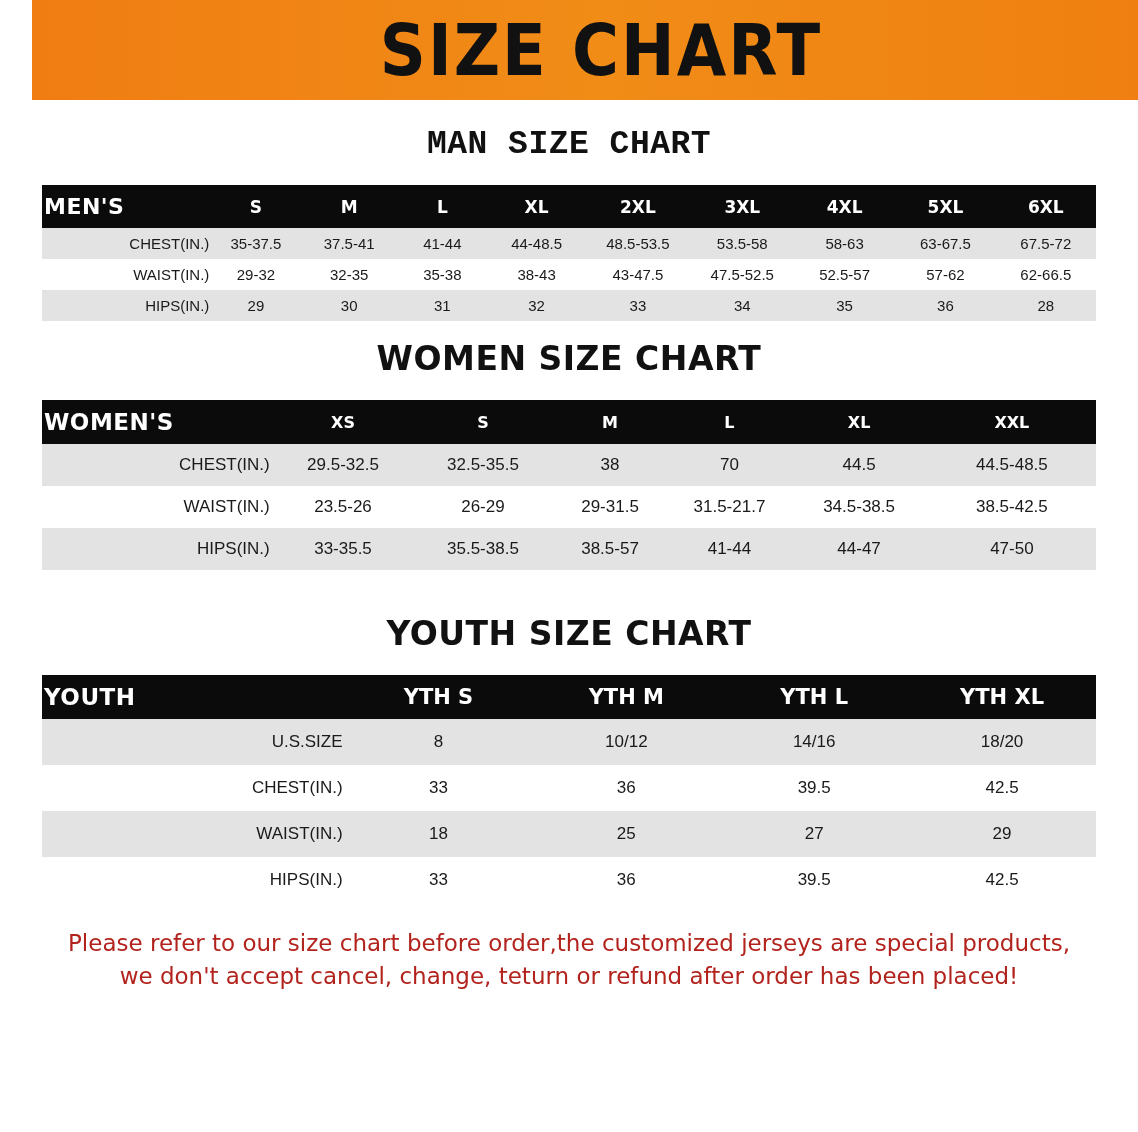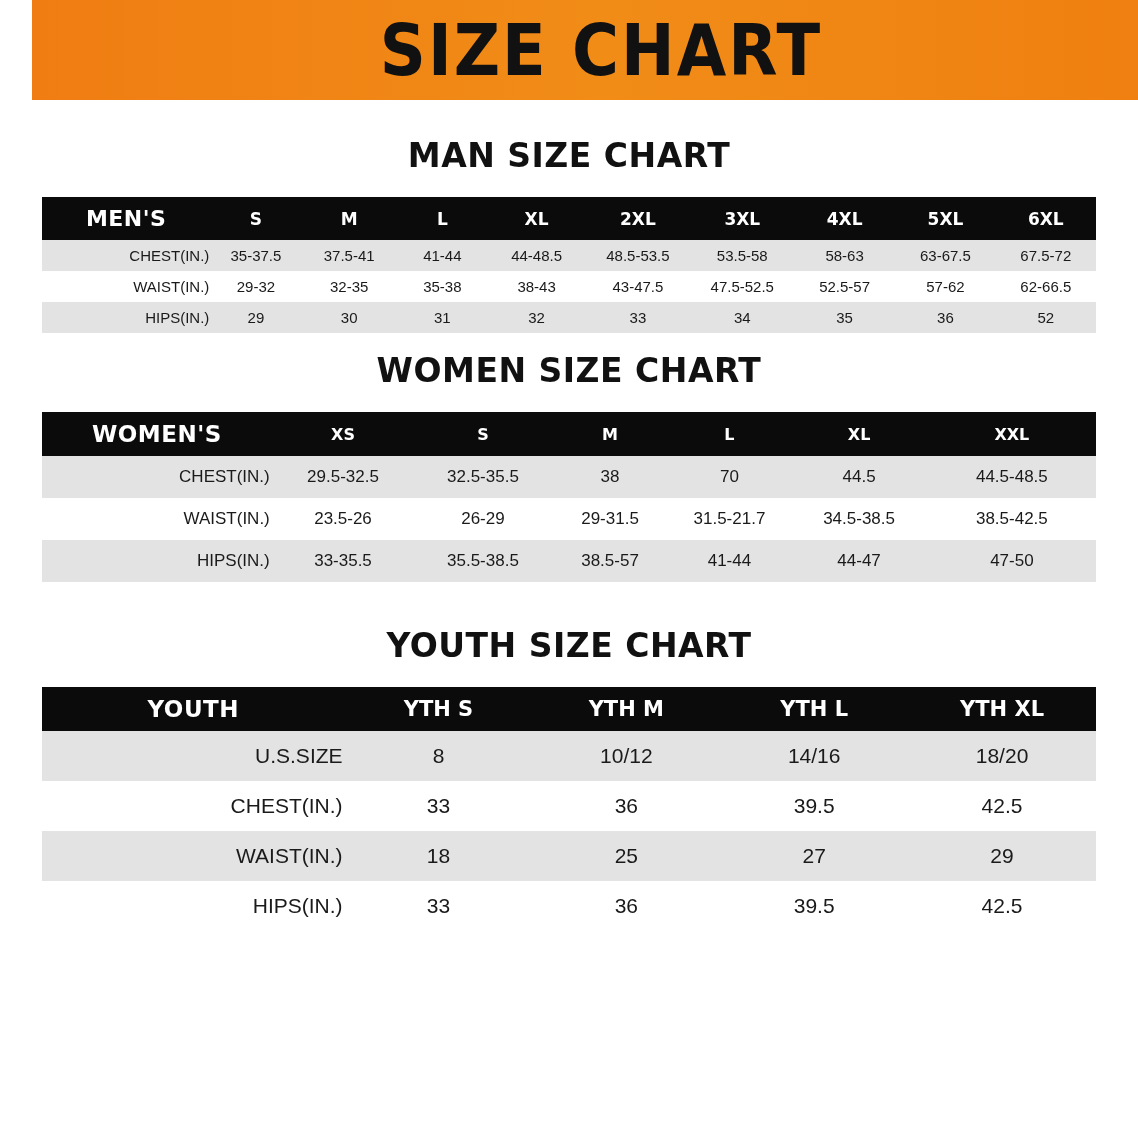--- a/index.html
+++ b/index.html
@@ -39,21 +39,21 @@
 
   
   .section-title {
     text-align: center;
     font-family: "DejaVu Sans", sans-serif;
     font-weight: 700;
     font-size: 33px;
     color: #111;
     letter-spacing: 0.5px;
   }
-  .mt-man   { margin-top: 36px; }
+  .mt-man   { margin-top: 26px; font-family: Liberation Mono, monospace; }
   .mt-women { margin-top: 18px; }
   .mt-youth { margin-top: 44px; }
 
   
   .table-wrap {
     margin: 0 42px;
   }
   .mtop-man   { margin-top: 22px; }
   .mtop-women { margin-top: 22px; }
   .mtop-youth { margin-top: 22px; }
@@ -65,21 +65,21 @@
   }
   thead th {
     background: #0b0b0b;
     color: #ffffff;
     font-family: "DejaVu Sans", sans-serif;
     font-weight: 700;
     text-align: center;
     padding: 9px 2px;
   }
   thead th.first-col {
-    text-align: center;
+    text-align: left;
     font-size: 22px;
     letter-spacing: 0.5px;
     margin-left: 20px;
   }
   tbody td {
     text-align: center;
     font-family: "Liberation Sans", sans-serif;
     color: #1a1a1a;
   }
   tbody td.first-col {
@@ -95,21 +95,21 @@
   #man-table tbody td.first-col { font-size: 15px; }
 
   
   #women-table thead th { font-size: 16px; }
   #women-table thead th.first-col { font-size: 23px; }
   #women-table tbody td { font-size: 17px; padding: 11px 2px; }
 
   
   #youth-table thead th { font-size: 21px; }
   #youth-table thead th.first-col { font-size: 23px; }
-  #youth-table tbody td { font-size: 21px; padding: 13px 2px; }
+  #youth-table tbody td { font-size: 17px; padding: 13px 2px; }
 
   
   .note {
     margin: 24px 38px 0 38px;
     color: #b3231d;
     font-family: "DejaVu Sans", sans-serif;
     font-size: 23px;
     line-height: 1.45;
     text-align: center;
   }
@@ -167,21 +167,21 @@
       <tr class="shade">
         <td class="first-col">HIPS(IN.)</td>
         <td>29</td>
         <td>30</td>
         <td>31</td>
         <td>32</td>
         <td>33</td>
         <td>34</td>
         <td>35</td>
         <td>36</td>
-        <td>52</td>
+        <td>28</td>
       </tr>
     </tbody>
   </table>
 </div>
 
 <div class="section-title mt-women">WOMEN SIZE CHART</div>
 <div class="table-wrap mtop-women">
   <table id="women-table">
     <thead>
       <tr>
@@ -265,13 +265,15 @@
         <td>33</td>
         <td>36</td>
         <td>39.5</td>
         <td>42.5</td>
       </tr>
     </tbody>
   </table>
 </div>
 
 <div class="note">
+  <span>Please refer to our size chart before order,the customized jerseys are special products,</span>
+  <span>we don't accept cancel, change, teturn or refund after order has been placed!</span>
 </div>
 
 </body></html>

